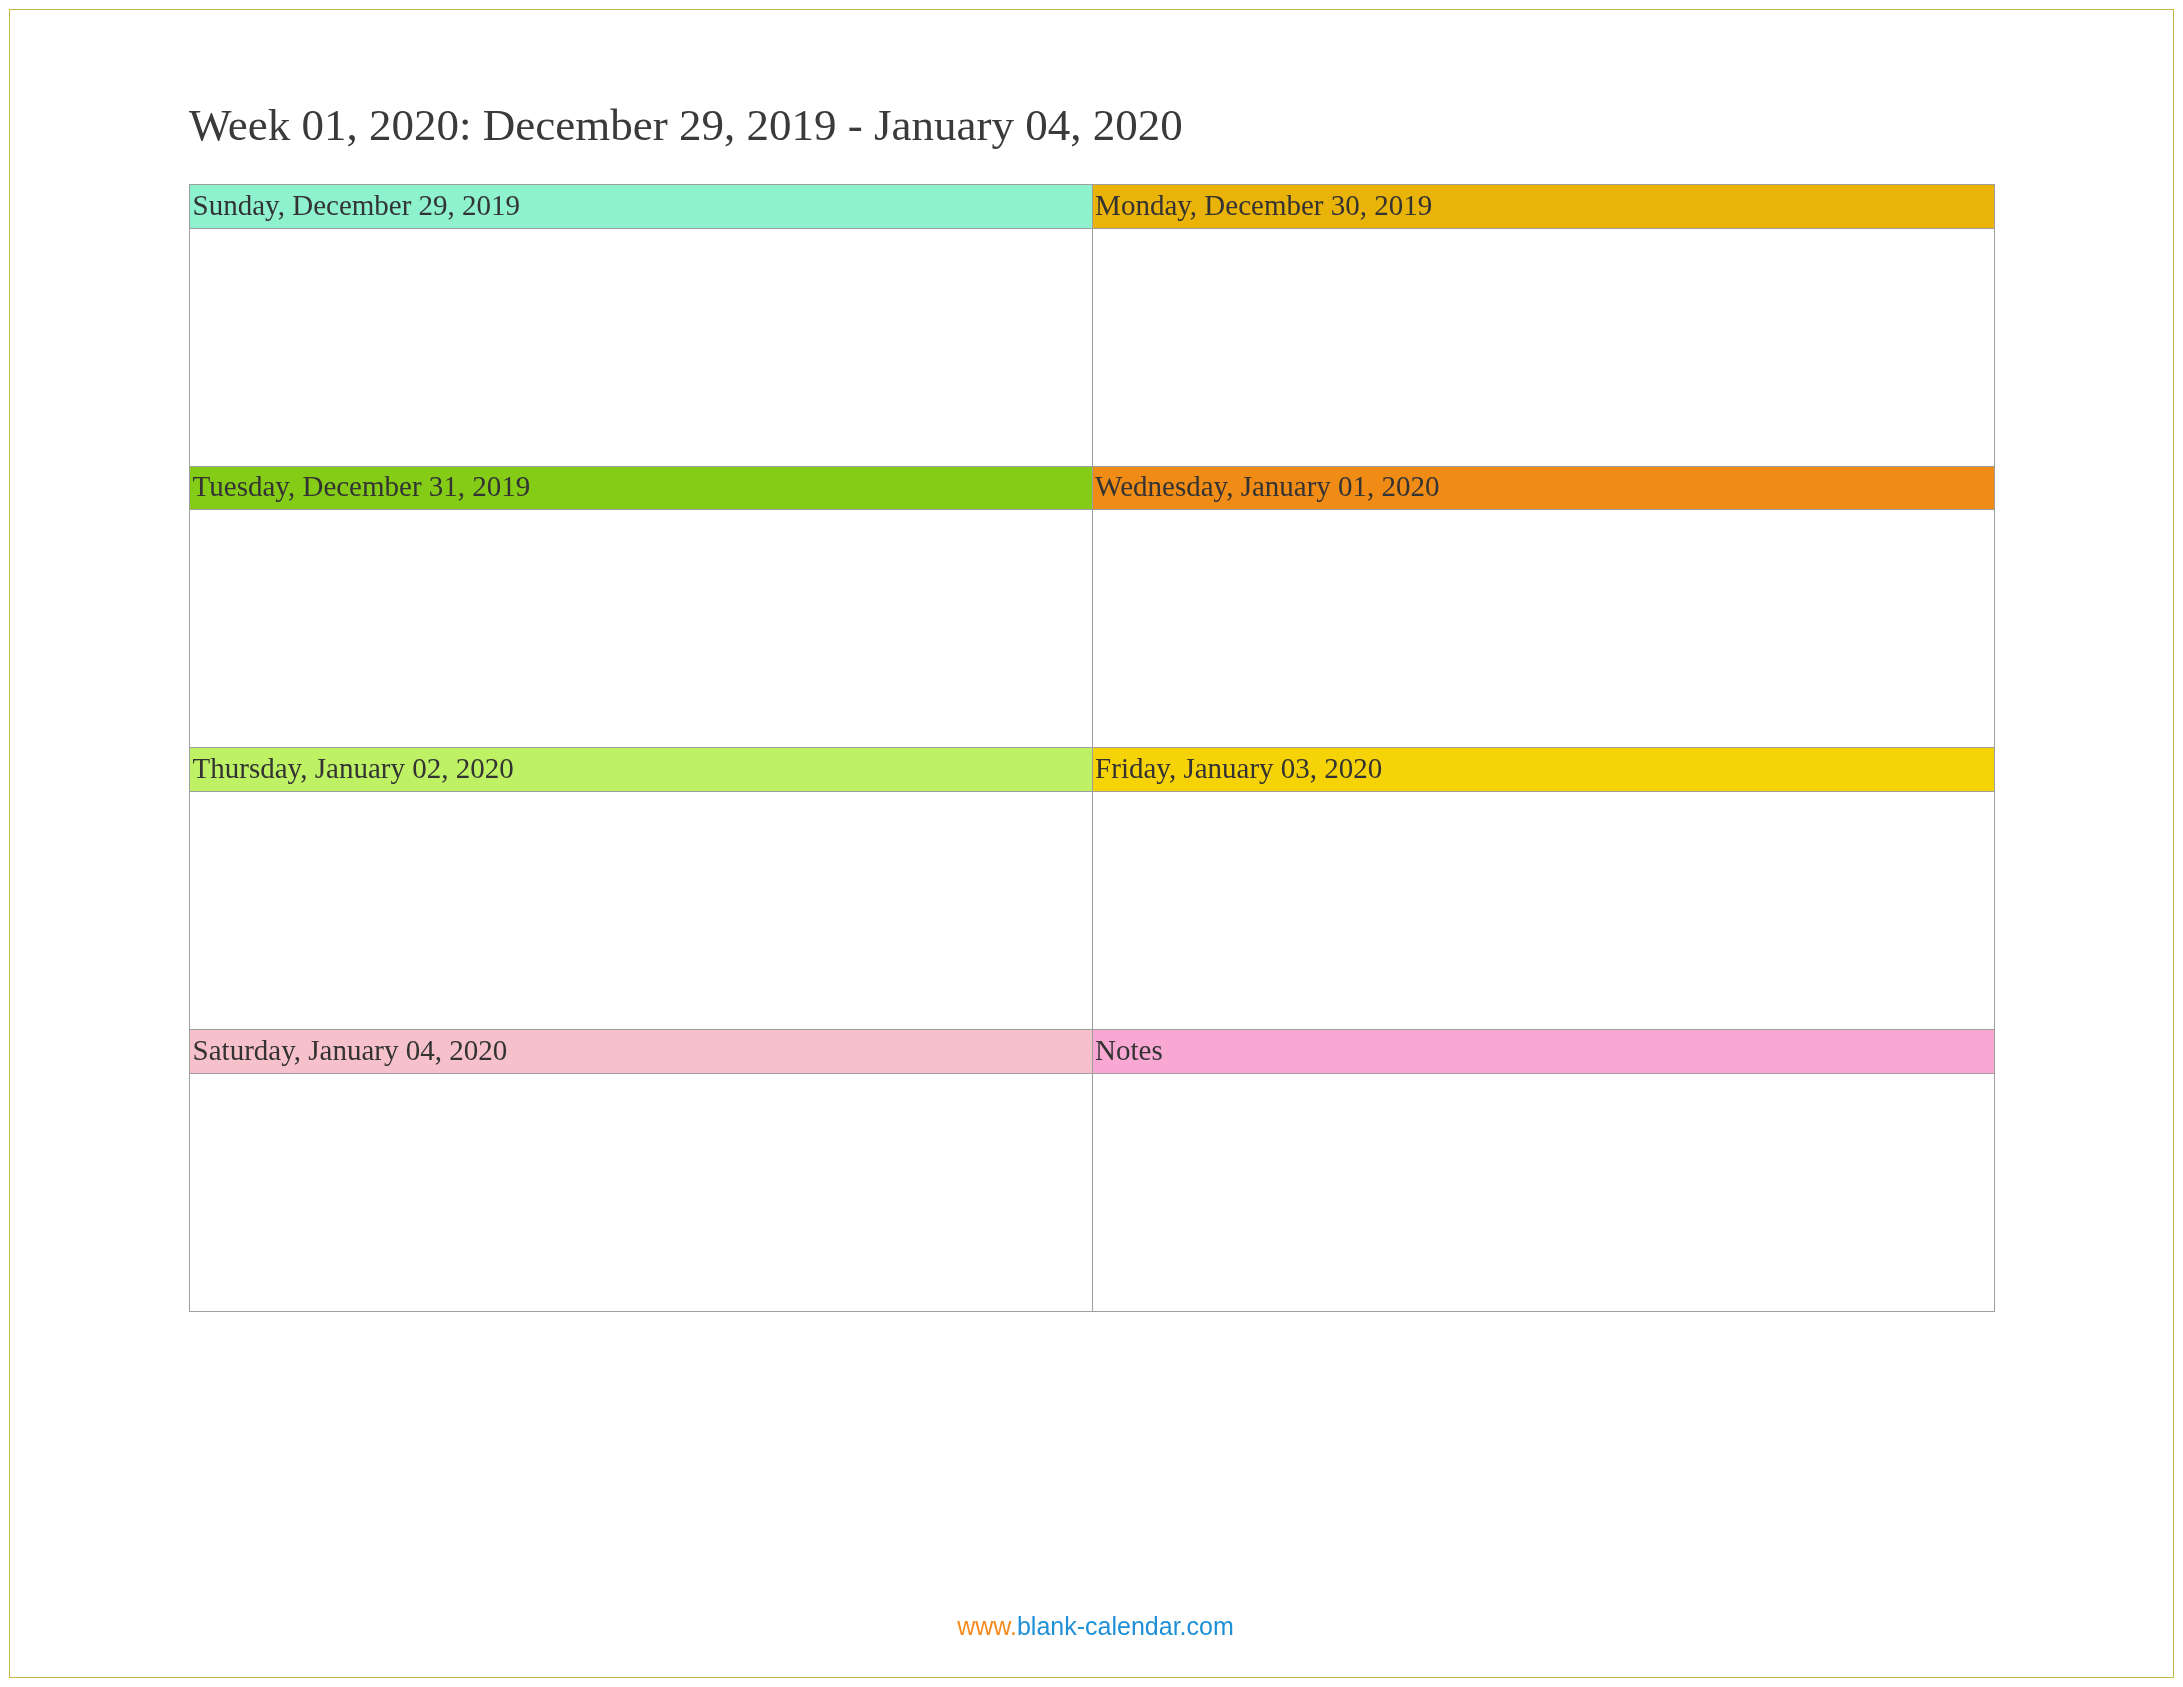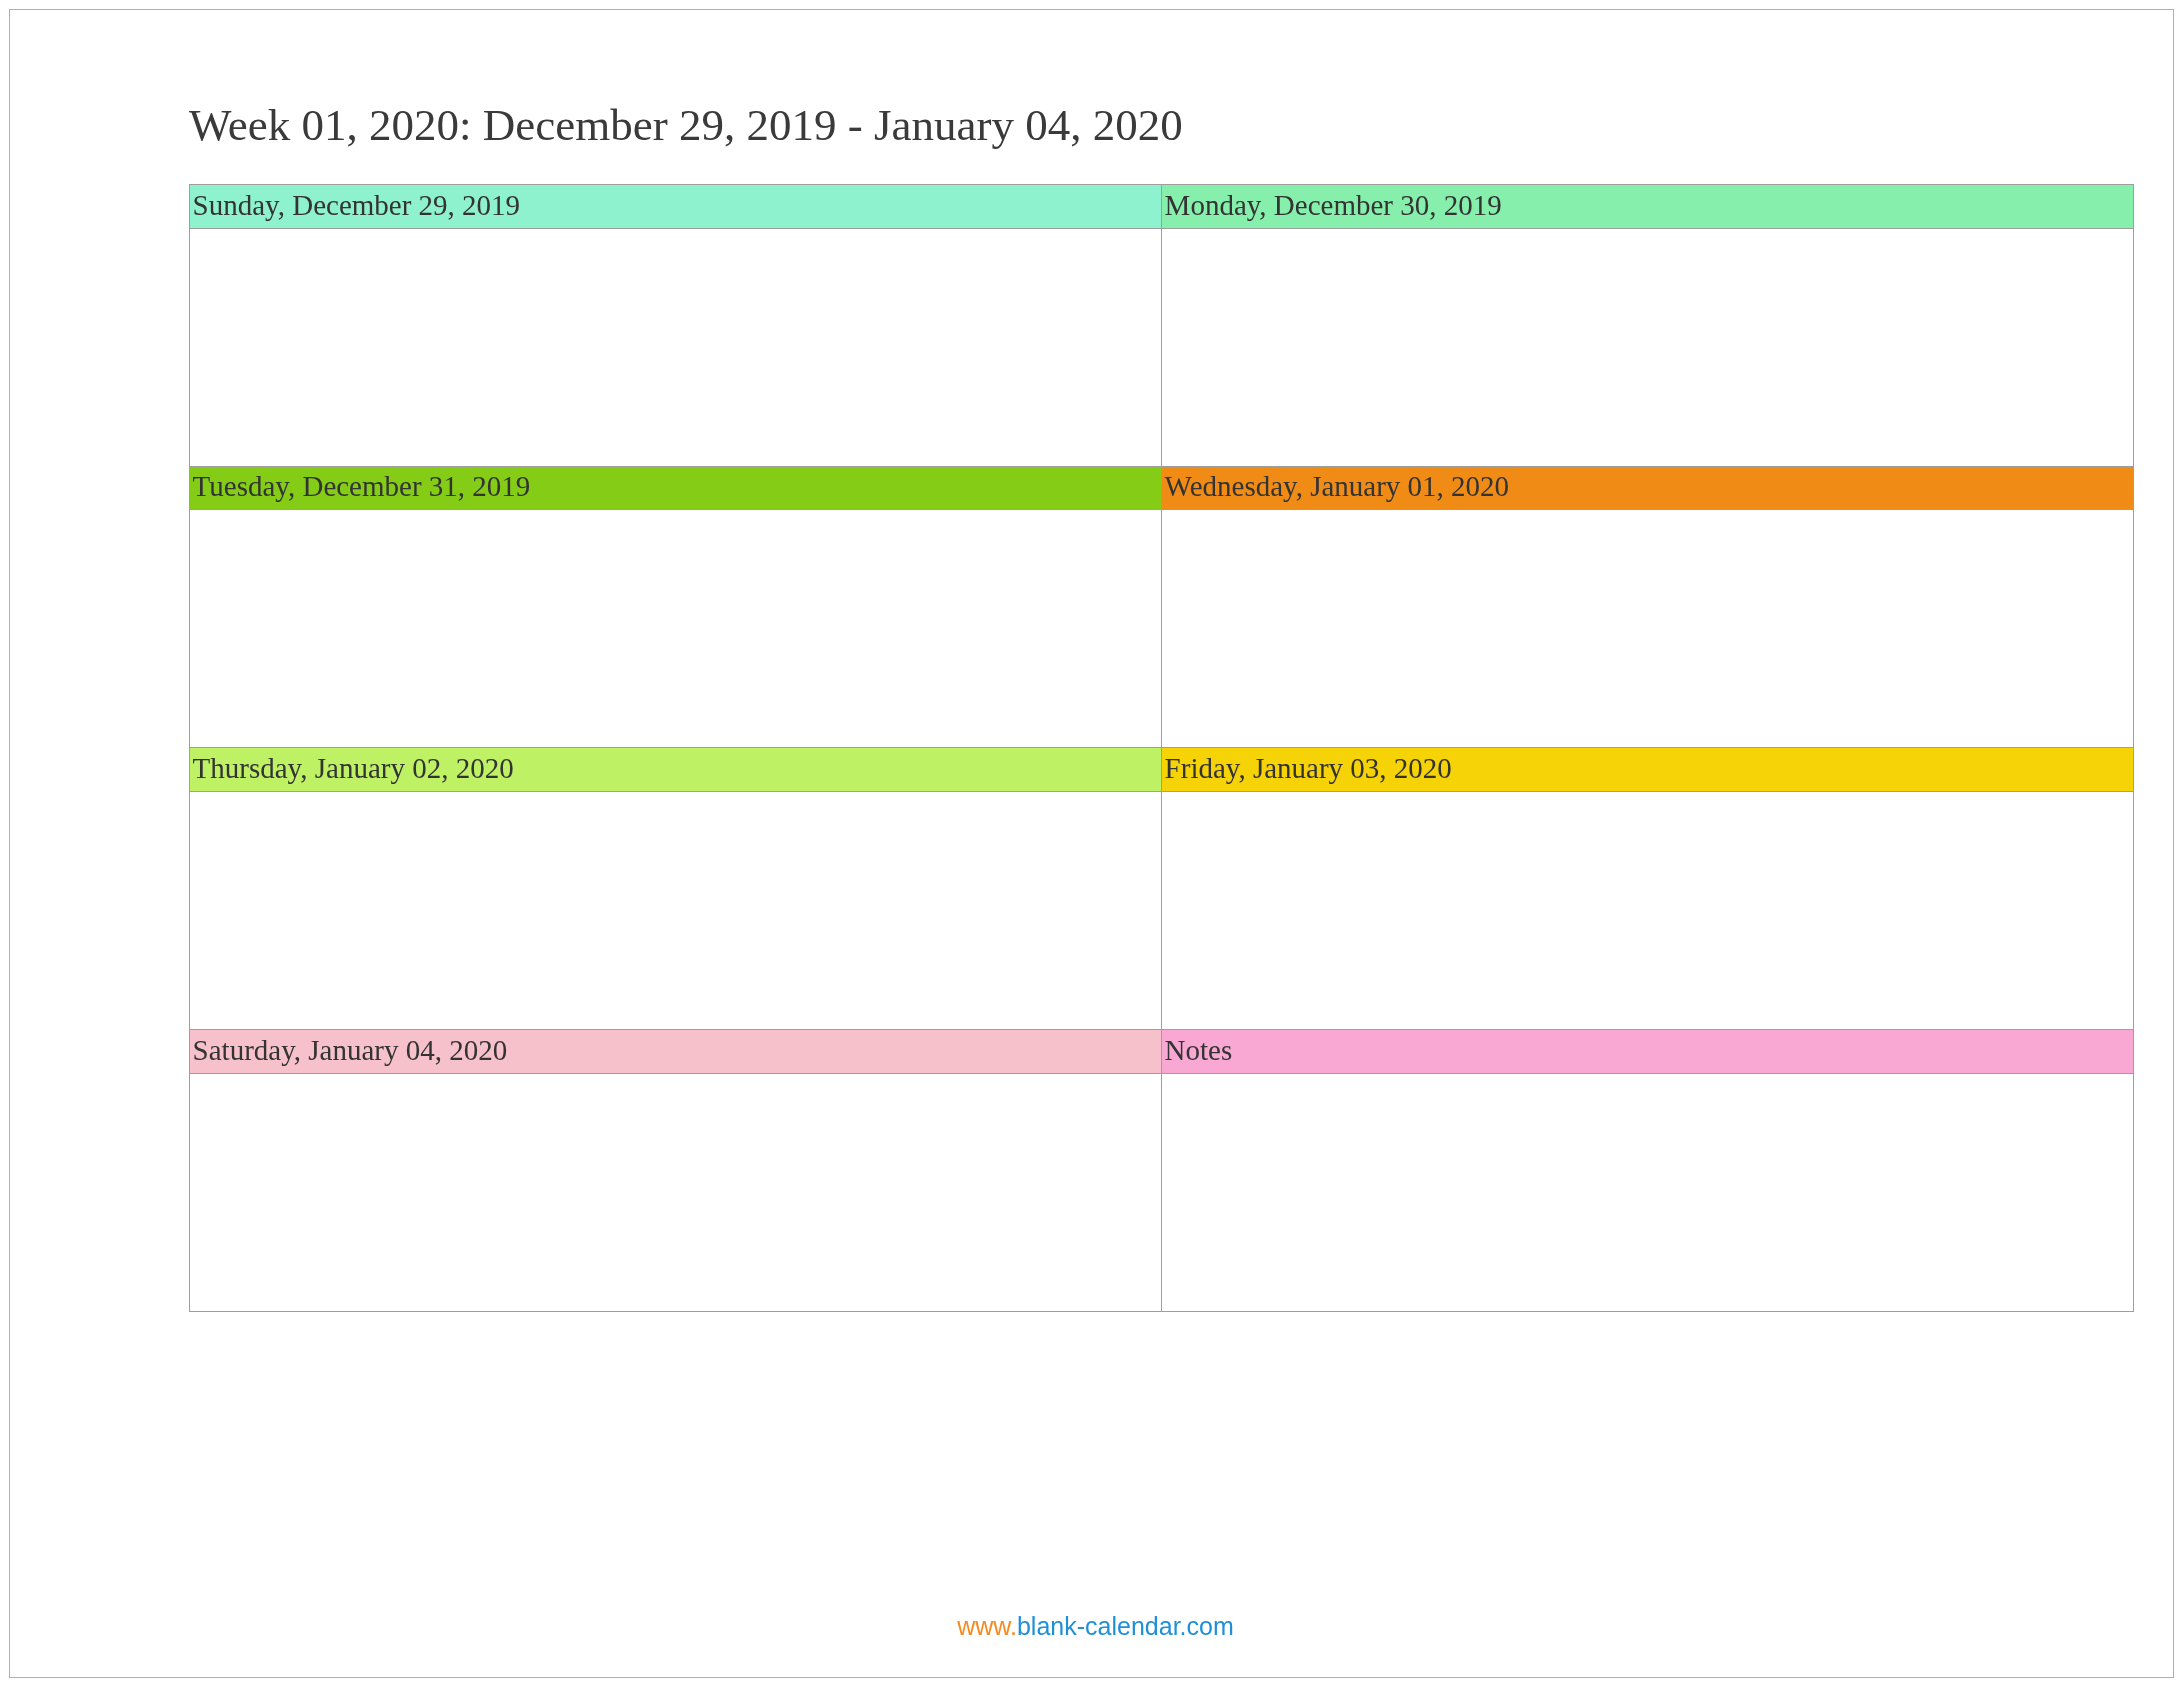--- a/index.html
+++ b/index.html
@@ -19,21 +19,21 @@
       top: 9.3px;
       left: 9.3px;
       right: 9.3px;
       bottom: 9.3px;
       border: 1.3px solid #c5b84a;
     }
     .content {
       position: absolute;
       top: 99px;
       left: 189px;
-      width: 1945px;
+      width: 1806px;
     }
     .title {
       font-size: 45px;
       color: #3a3a3a;
       font-weight: normal;
       margin-bottom: 33px;
       font-family: "Times New Roman", Times, serif;
     }
     table.calendar {
       width: 100%;
@@ -74,21 +74,21 @@
 
 <div class="outer-border"></div>
 
 <div class="content">
   <h1 class="title">Week 01, 2020: December 29, 2019 - January 04, 2020</h1>
 
   <table class="calendar">
     <tbody>
         <tr>
       <td class="header-cell" style="background:#8df2cd">Sunday, December 29, 2019</td>
-      <td class="header-cell" style="background:#86efac">Monday, December 30, 2019</td>
+      <td class="header-cell" style="background:#eab308">Monday, December 30, 2019</td>
     </tr>
     <tr>
       <td class="body-cell"></td>
       <td class="body-cell"></td>
     </tr>
     <tr>
       <td class="header-cell" style="background:#84cc16">Tuesday, December 31, 2019</td>
       <td class="header-cell" style="background:#f08c16">Wednesday, January 01, 2020</td>
     </tr>
     <tr>

